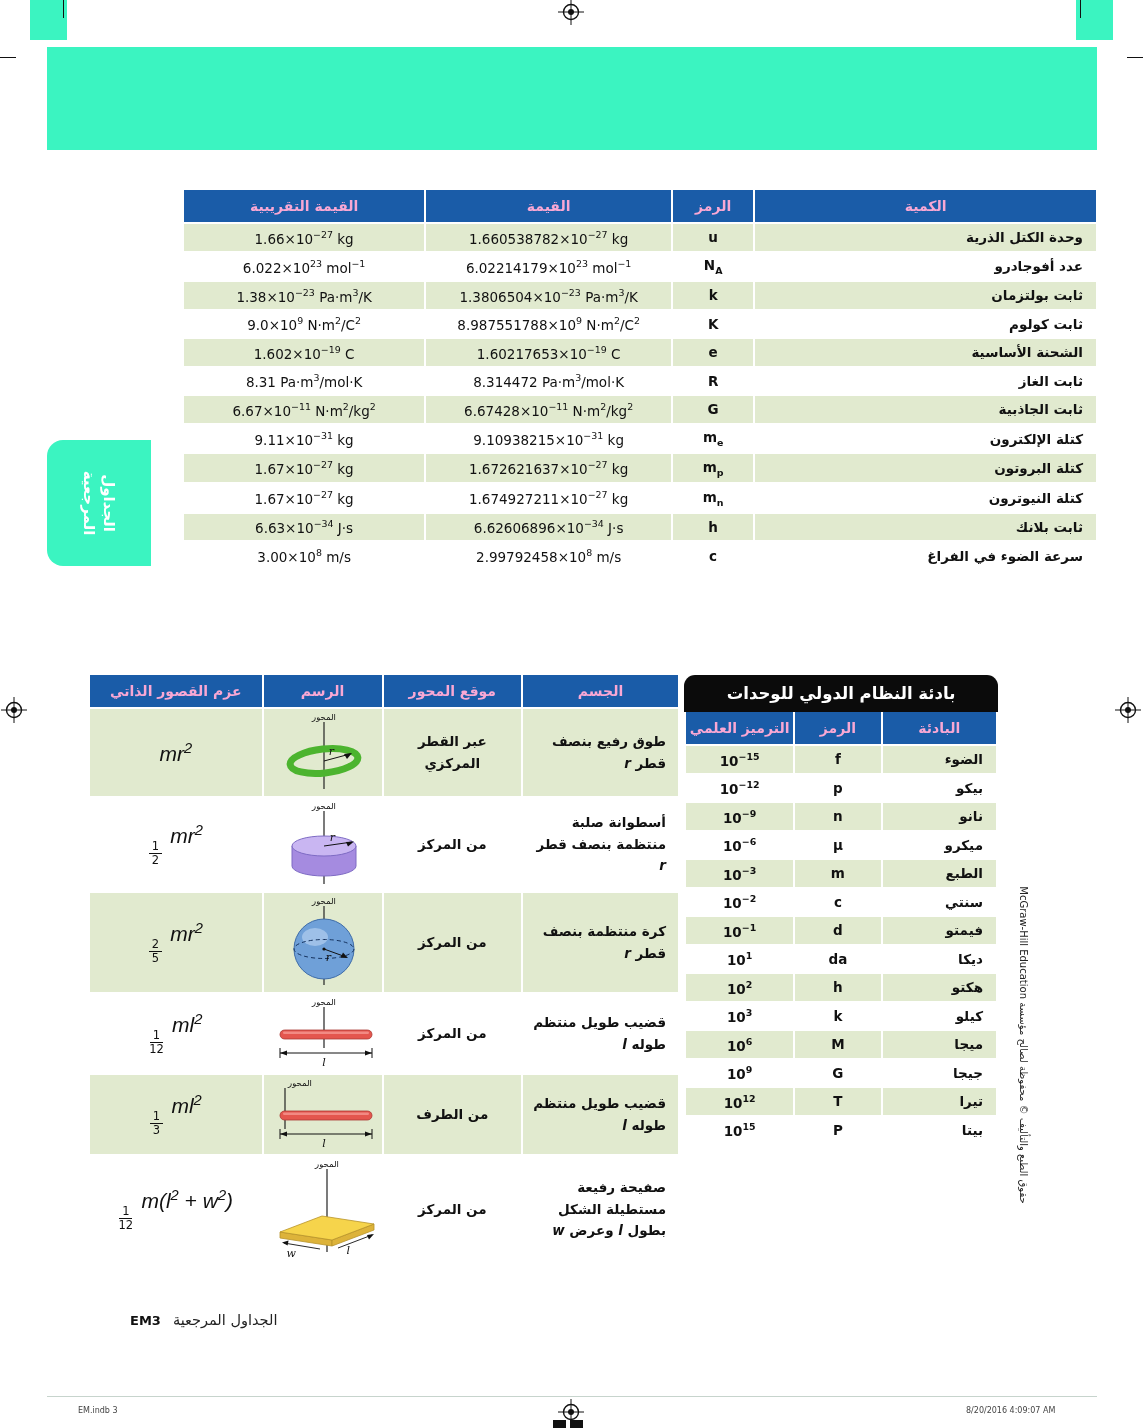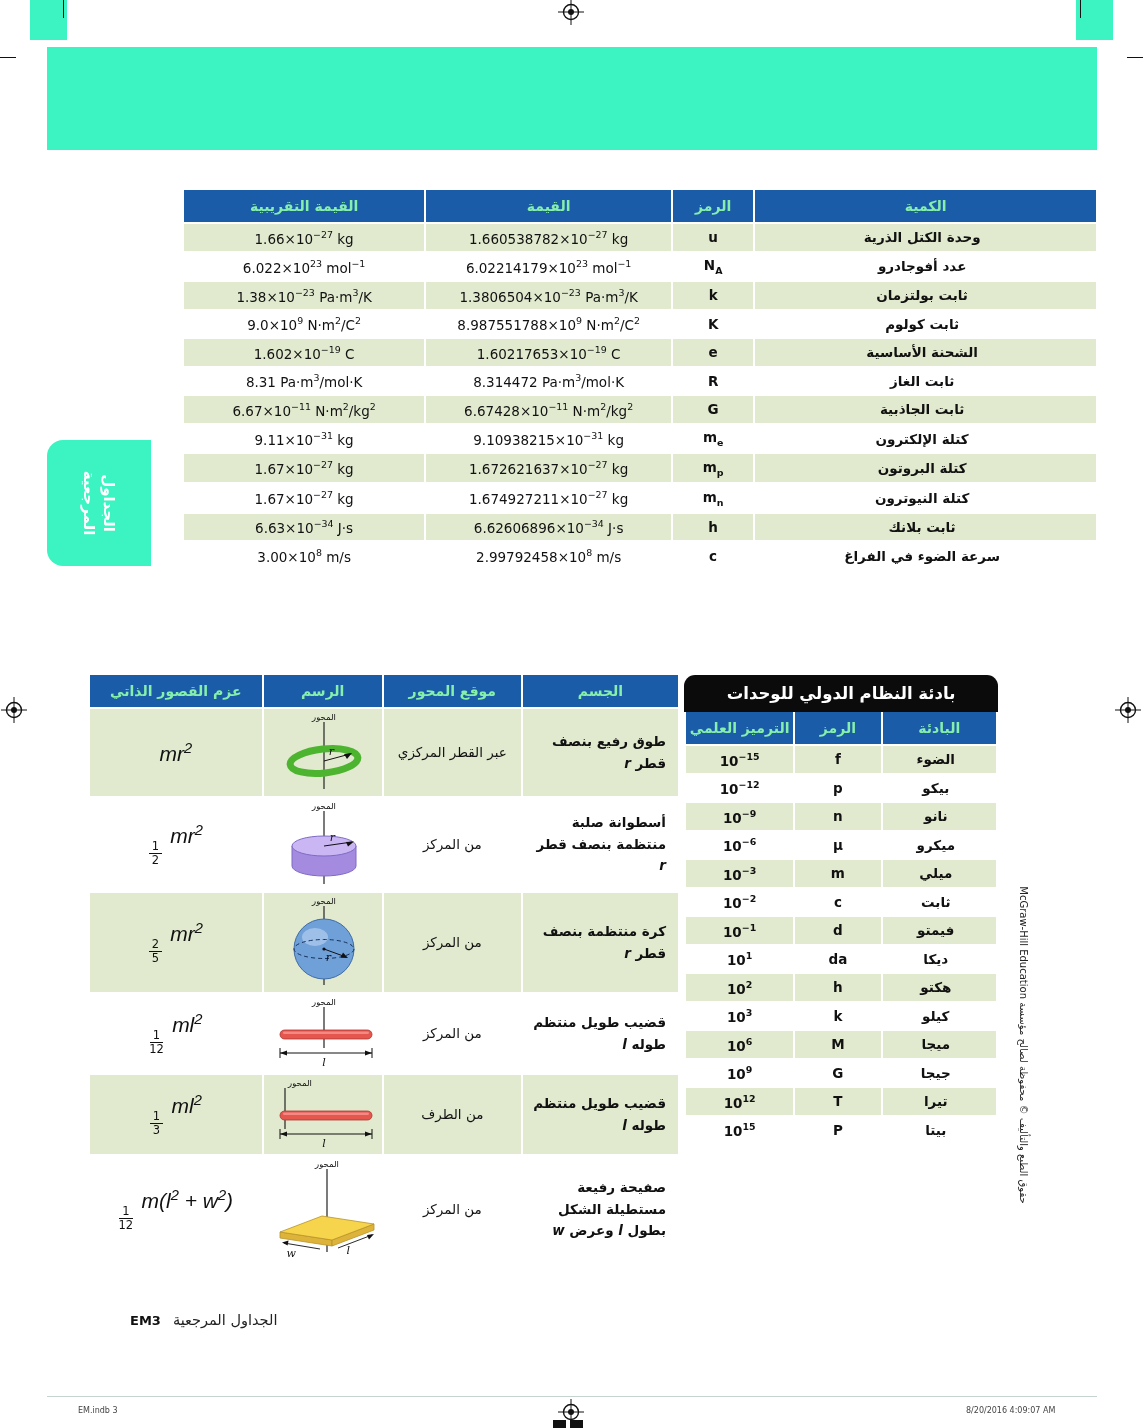--- a/index.html
+++ b/index.html
@@ -32,39 +32,39 @@
   .copyright{left:1012px;top:895px;width:22px;height:300px}
   .copyright .ctext{position:absolute;left:50%;top:50%;
         transform:translate(-50%,-50%) rotate(90deg);white-space:nowrap;
         font-size:10px;color:#222;direction:rtl}
 
   
   .tblwrap{background:#fff}
   .title-bar{background:var(--bar);color:#fff;font-weight:bold;font-size:16.5px;
              text-align:center;padding:9px 4px;border-radius:11px 11px 0 0}
   table.tbl{border-collapse:collapse;width:100%;direction:rtl;border-bottom:1.6px solid #3a3a3a}
-  .tbl th{background:var(--blue);color:#86efac;font-size:14px;font-weight:bold;
+  .tbl th{background:var(--blue);color:#f9a8d4;font-size:14px;font-weight:bold;
           padding:8px 3px;border:2px solid #fff;border-top:0;text-align:center}
   .tbl td{border:2px solid #fff;padding:4.5px 6px;font-size:13.5px;color:#111;
           text-align:center;vertical-align:middle}
   .tbl tbody tr:nth-child(odd) td{background:var(--green)}
   .tbl tbody tr:nth-child(even) td{background:#fff}
-  td.qty,td.pfx{text-align:center;padding-right:13px;font-weight:bold}
+  td.qty,td.pfx{text-align:right;padding-right:13px;font-weight:bold}
   td.sym{font-weight:bold;direction:ltr}
   td.val{direction:ltr}
   td.notat{font-weight:bold}
   sup{font-size:70%} sub{font-size:70%}
 
   .constants{left:182px;top:190px;width:916px}
   .inertia{left:88px;top:675px;width:592px}
   .prefixes{left:684px;top:675px;width:314px}
 
   
   .inertia td.body{text-align:right;padding-right:12px;font-weight:bold;line-height:1.6}
-  .inertia td.axisloc{font-weight:normal;line-height:1.6}
+  .inertia td.axisloc{font-weight:bold;line-height:1.6}
   .inertia td.draw{padding:2px 0}
   .inertia td.moment{direction:ltr}
   .expr{font-style:italic;font-family:Liberation Sans, sans-serif;font-size:21px}
   .frac{display:inline-flex;flex-direction:column;align-items:center;vertical-align:-7px;
         margin-right:4px;font-size:11.5px;line-height:1.1;font-family:"DejaVu Sans",sans-serif}
   .frac .num{border-bottom:1.2px solid #111;padding:0 3px}
   .frac:empty{display:none}
 
   
   .footer{left:130px;top:1312px;display:flex;align-items:baseline;gap:12px}
@@ -417,26 +417,26 @@
             <td class="pfx">نانو</td>
             <td class="sym">n</td>
             <td class="val notat">10<sup>−9</sup></td>
           </tr>
           <tr>
             <td class="pfx">ميكرو</td>
             <td class="sym">μ</td>
             <td class="val notat">10<sup>−6</sup></td>
           </tr>
           <tr>
-            <td class="pfx">ميلي</td>
+            <td class="pfx">الطبع</td>
             <td class="sym">m</td>
             <td class="val notat">10<sup>−3</sup></td>
           </tr>
           <tr>
-            <td class="pfx">ثابت</td>
+            <td class="pfx">سنتي</td>
             <td class="sym">c</td>
             <td class="val notat">10<sup>−2</sup></td>
           </tr>
           <tr>
             <td class="pfx">فيمتو</td>
             <td class="sym">d</td>
             <td class="val notat">10<sup>−1</sup></td>
           </tr>
           <tr>
             <td class="pfx">ديكا</td>

